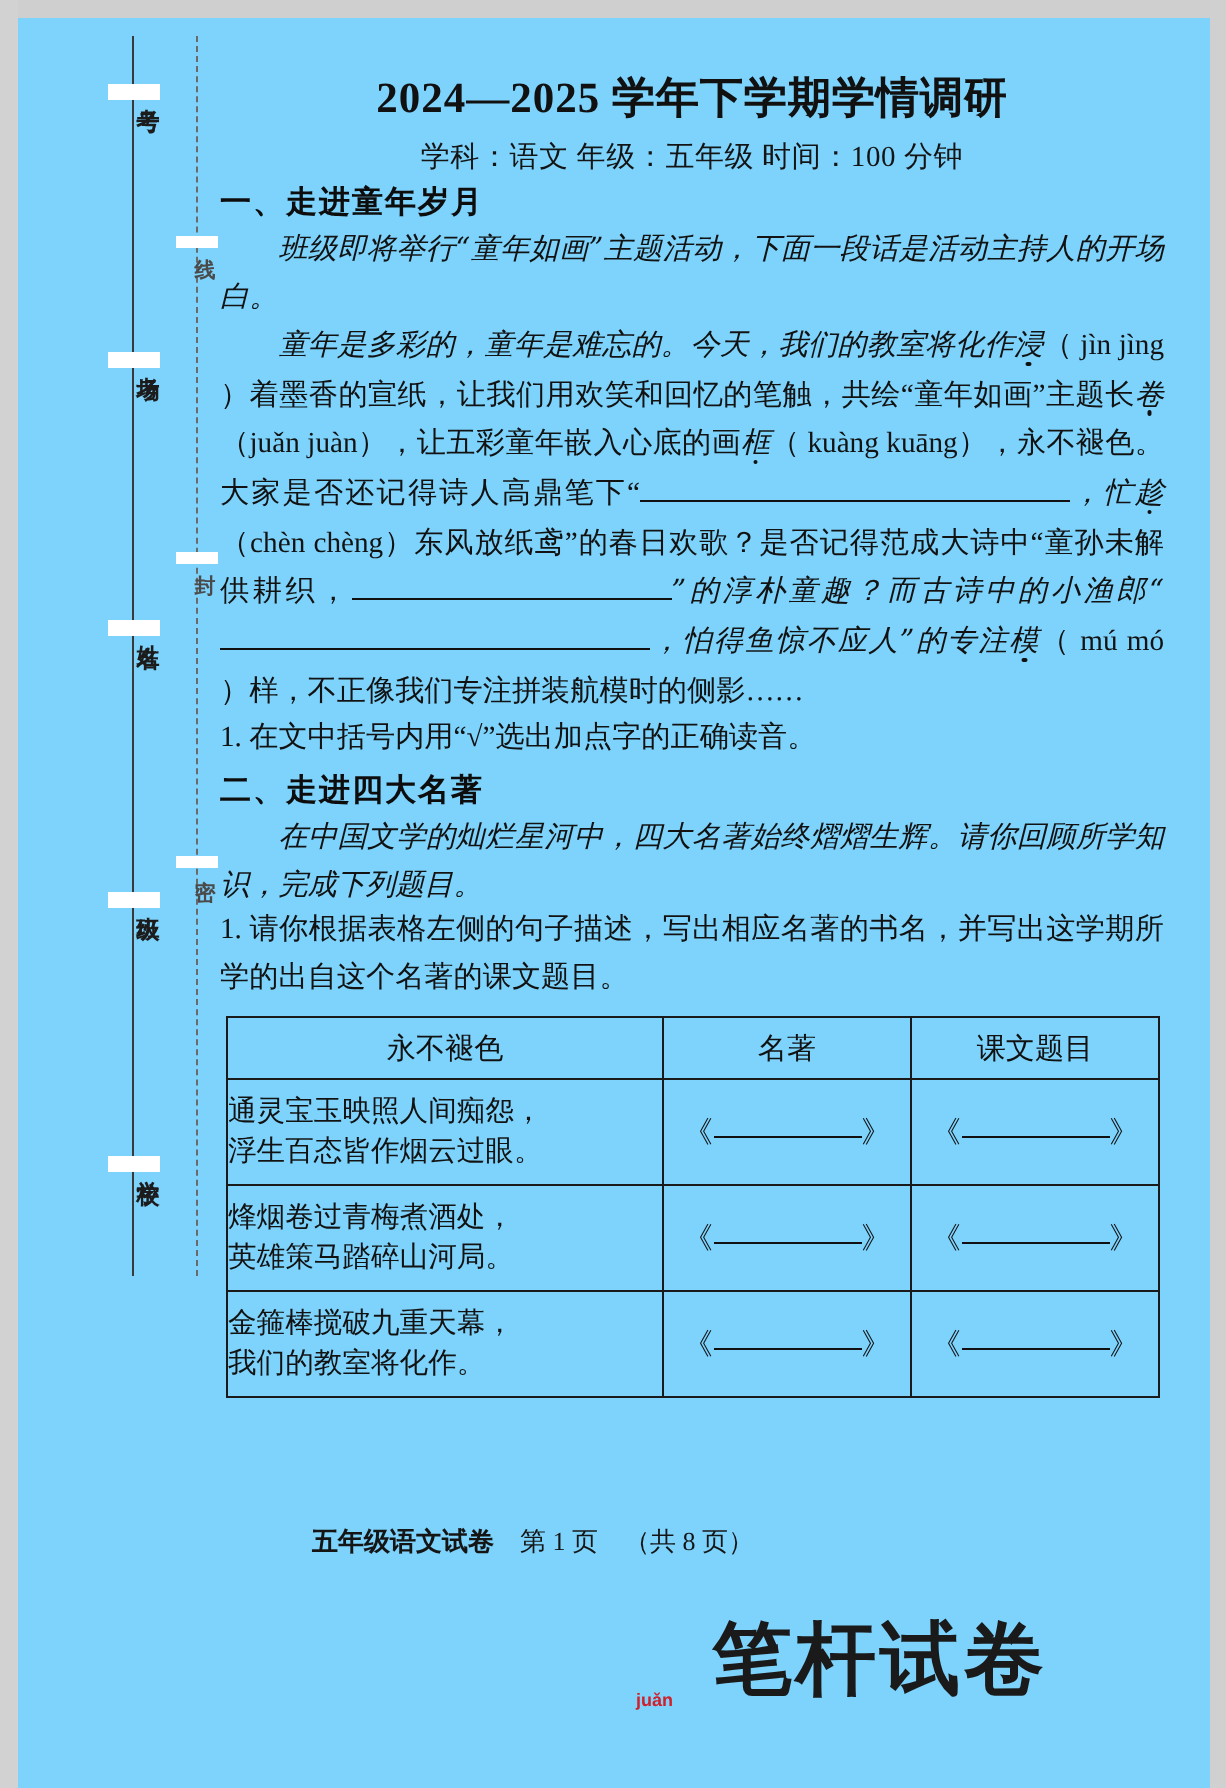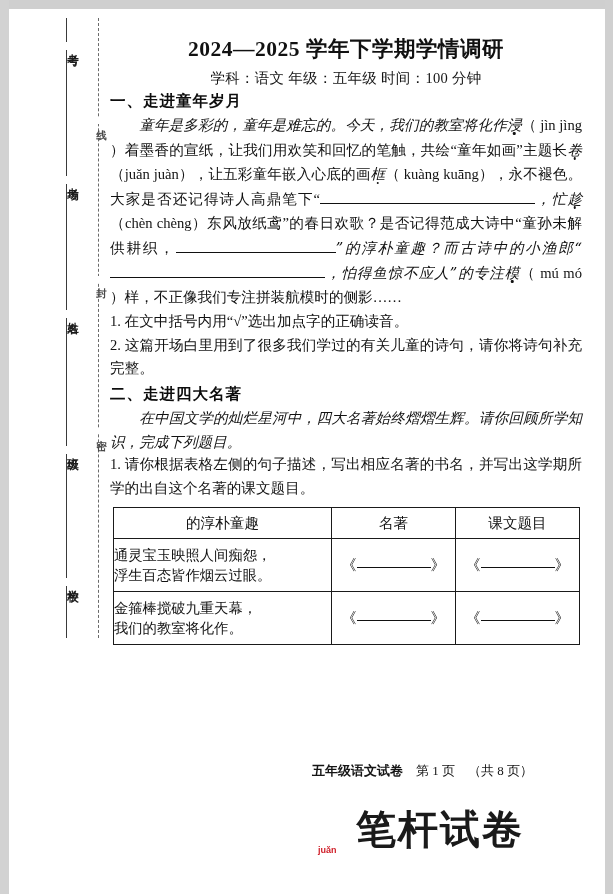--- a/index.html
+++ b/index.html
@@ -10,21 +10,21 @@
   body {
     width: 613px;
     height: 894px;
     overflow: hidden;
     font-family: "Liberation Serif", "DejaVu Serif", serif;
   }
   .page {
     position: relative;
     width: 613px;
     height: 894px;
-    background: #ffffff;
+    background: #7dd3fc;
     box-sizing: border-box;
   }
   .scan-edge-top {
     position: absolute;
     left: 0; top: 0;
     width: 613px; height: 9px;
     background: #cfcfcf;
   }
   .scan-edge-left {
     position: absolute;
@@ -244,21 +244,21 @@
     width: 74px;
     vertical-align: 2px;
   }
 
   
   .footer {
     position: absolute;
     left: 0;
     top: 762px;
     width: 533px;
-    text-align: right;
+    text-align: center;
     font-size: 13px;
     color: #151515;
     font-weight: bold;
   }
   .footer .fnum { font-weight: normal; }
 
   
   .brand {
     position: absolute;
     left: 318px;
@@ -321,59 +321,71 @@
     <div class="dash-label d2">封</div>
     <div class="dash-label d3">密</div>
   </div>
 
   <div class="content">
 
     <div class="doc-title">2024—2025 学年下学期学情调研</div>
     <div class="doc-subtitle">学科：语文   年级：五年级   时间：100 分钟</div>
 
     <div class="section-head">一、走进童年岁月</div>
+    <div class="para indent kai">班级即将举行“童年如画”主题活动，下面一段话是活动主持人的开场白。</div>
 
     <div class="para indent kai"><span>童年是多彩的，童年是难忘的。今天，我们的教室将化作</span><span class="dotted">浸</span><span class="pinyin">（ jìn jìng ）着墨香的宣纸，让我们用欢笑和回忆的笔触，共绘“童年如画”主题长</span><span class="dotted">卷</span><span class="pinyin">（juǎn  juàn），让五彩童年嵌入心底的画</span><span class="dotted">框</span><span class="pinyin">（ kuàng kuāng），永不褪色。大家是否还记得诗人高鼎笔下“</span><span class="blank-ul blank-l"></span><span>，忙</span><span class="dotted">趁</span><span class="pinyin">（chèn chèng）东风放纸鸢”的春日欢歌？是否记得范成大诗中“童孙未解供耕织，</span><span class="blank-ul blank-m"></span><span>”的淳朴童趣？而古诗中的小渔郎“</span><span class="blank-ul blank-l"></span><span>，怕得鱼惊不应人”的专注</span><span class="dotted">模</span><span class="pinyin">（ mú mó ）样，不正像我们专注拼装航模时的侧影……</span></div>
 
     <div class="numbered">1. 在文中括号内用“√”选出加点字的正确读音。</div>
-    <div class="numbered">2. 这篇开场白里用到了很多我们学过的有关儿童的诗句，请你将诗句补充完整。</div>
 
     <div class="section-head">二、走进四大名著</div>
     <div class="para indent kai">在中国文学的灿烂星河中，四大名著始终熠熠生辉。请你回顾所学知识，完成下列题目。</div>
     <div class="numbered">1. 请你根据表格左侧的句子描述，写出相应名著的书名，并写出这学期所学的出自这个名著的课文题目。</div>
 
     <div class="tbl-wrap">
       <table class="mingzhu">
         <colgroup>
           <col class="col-desc">
             <col class="col-book">
             <col class="col-text">
         </colgroup>
         <thead>
           <tr>
-            <th>的淳朴童趣</th>
+            <th>永不褪色</th>
             <th>名著</th>
             <th>课文题目</th>
           </tr>
         </thead>
         <tbody>
           <tr>
             <td class="desc">
               <div>通灵宝玉映照人间痴怨，</div>
               <div>浮生百态皆作烟云过眼。</div>
             </td>
             <td class="fill">
               <span class="bk-blank"><span>《</span><span class="bk-line"></span><span>》</span></span>
             </td>
             <td class="fill">
               <span class="bk-blank"><span>《</span><span class="bk-line"></span><span>》</span></span>
             </td>
           </tr>
           <tr>
             <td class="desc">
+              <div>烽烟卷过青梅煮酒处，</div>
+              <div>英雄策马踏碎山河局。</div>
+            </td>
+            <td class="fill">
+              <span class="bk-blank"><span>《</span><span class="bk-line"></span><span>》</span></span>
+            </td>
+            <td class="fill">
+              <span class="bk-blank"><span>《</span><span class="bk-line"></span><span>》</span></span>
+            </td>
+          </tr>
+          <tr>
+            <td class="desc">
               <div>金箍棒搅破九重天幕，</div>
               <div>我们的教室将化作。</div>
             </td>
             <td class="fill">
               <span class="bk-blank"><span>《</span><span class="bk-line"></span><span>》</span></span>
             </td>
             <td class="fill">
               <span class="bk-blank"><span>《</span><span class="bk-line"></span><span>》</span></span>
             </td>
           </tr>

